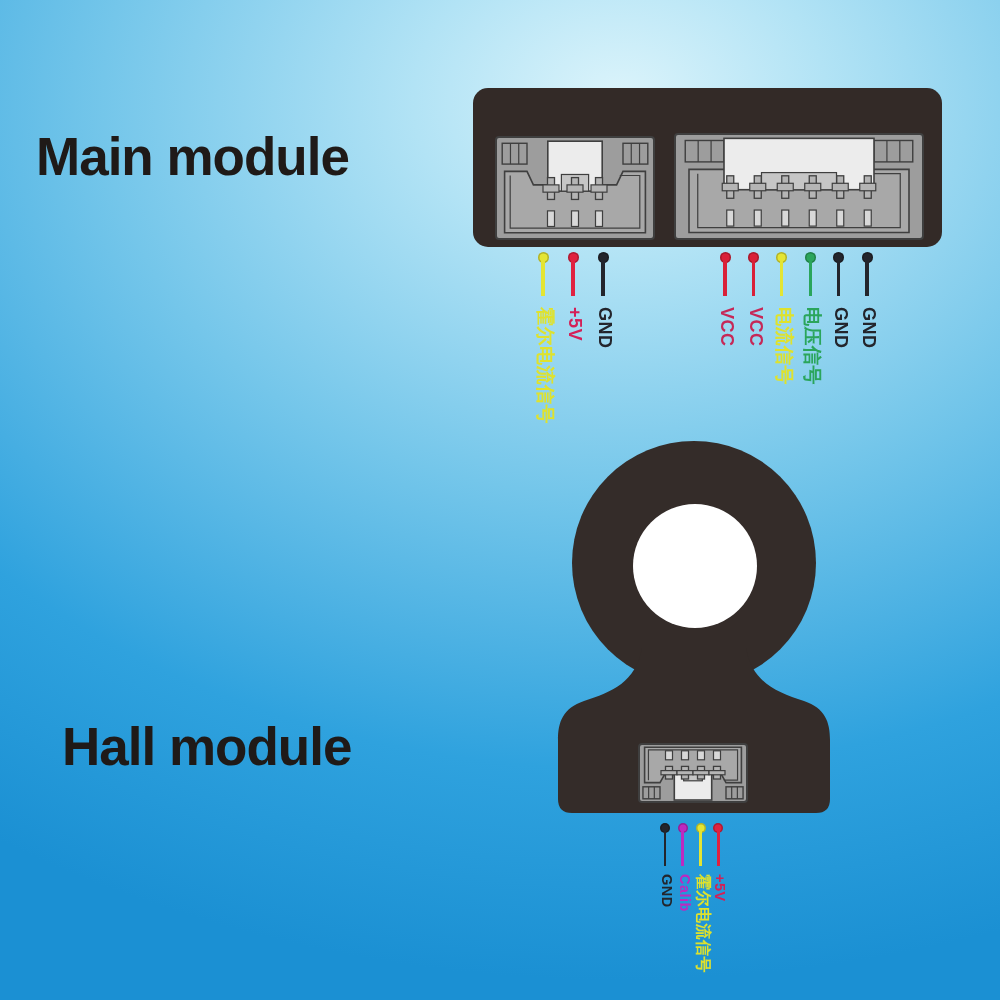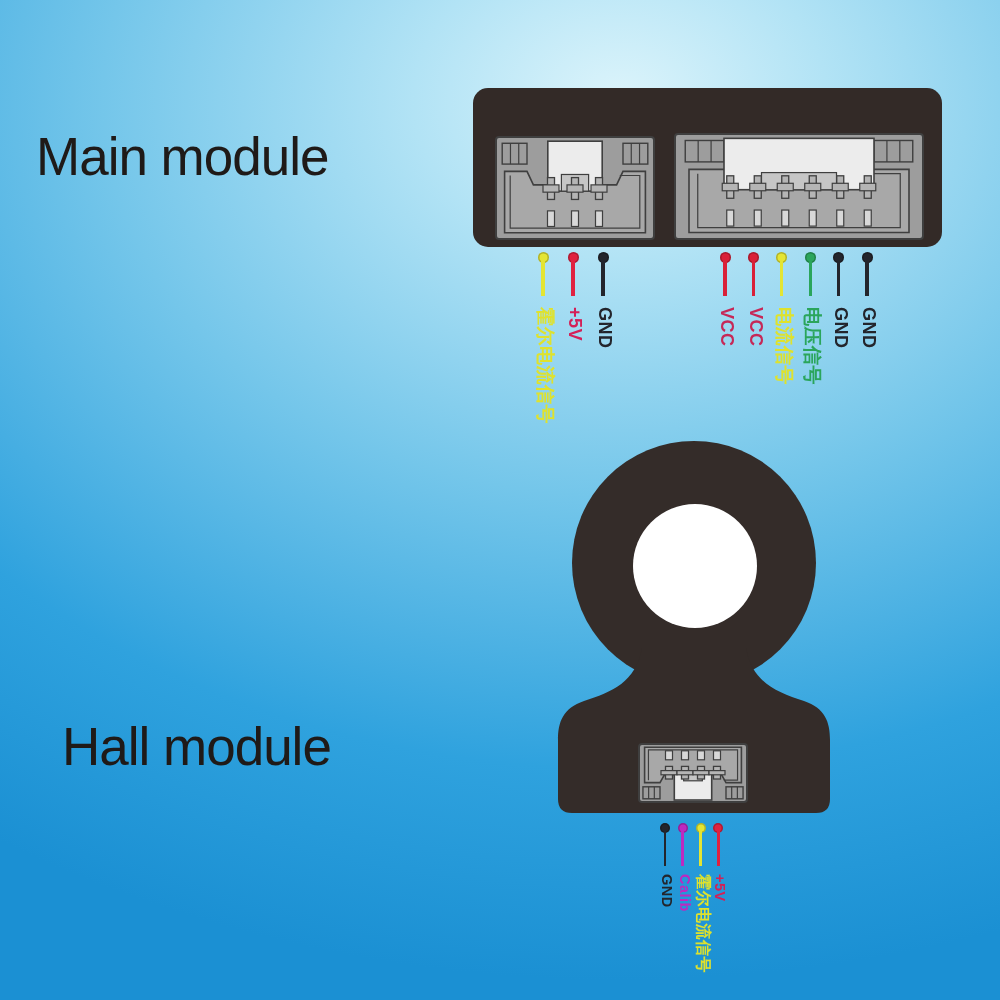--- a/index.html
+++ b/index.html
@@ -7,21 +7,21 @@
     position:relative;
     width:1000px;height:1000px;
     overflow:hidden;
     font-family:"Liberation Sans", sans-serif;
     background:
       radial-gradient(1150px 880px at 62% 10%,
         #dcf4fb 0%, #b2e3f5 18%, #74c6ea 45%, #2fa2de 76%, #1b90d3 100%);
   }
   .module-title{
     position:absolute;
-    font-weight:400;
+    font-weight:700;
     font-size:53px;
     letter-spacing:-1px;
     color:#1f1a18;
     white-space:nowrap;
   }
   #title-main{left:36px;top:126px;}
   #title-hall{left:62px;top:716px;text-align:right;}
   .main-board{
     position:absolute;
     left:473px;top:88px;width:469px;height:159px;

